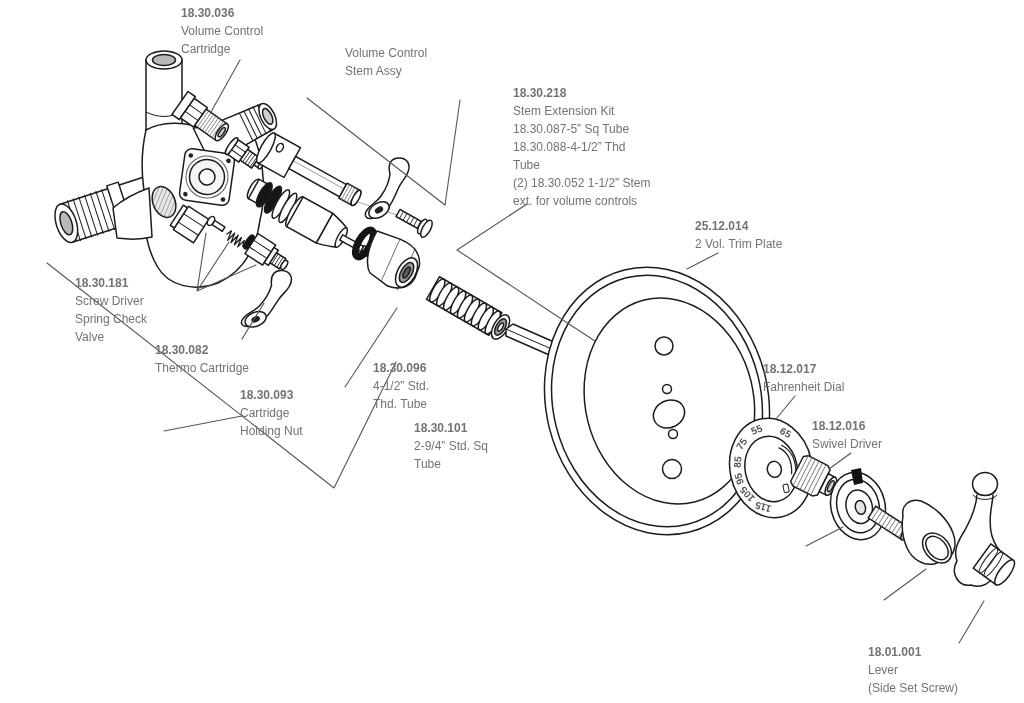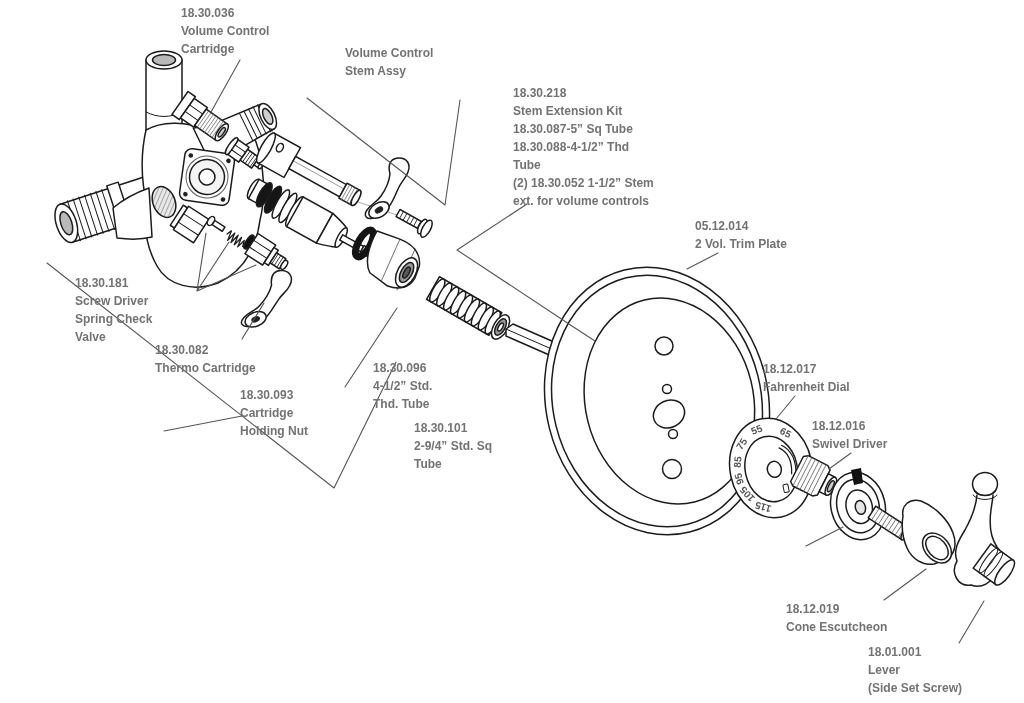--- a/index.html
+++ b/index.html
@@ -2,21 +2,21 @@
 <html><head>
 <meta charset="utf-8">
 <style>
   html,body{margin:0;padding:0;}
   body{width:1024px;height:703px;position:relative;background:#fff;overflow:hidden;
        font-family:"Liberation Sans",sans-serif;}
   #stage{position:absolute;inset:0;width:1024px;height:703px;}
   svg#art{position:absolute;left:0;top:0;}
   .pl{position:absolute;text-align:left;color:#737373;line-height:18px;font-size:12px;}
   .pl .pn{font-weight:bold;}
-  .pl .pt{font-weight:bold;white-space:pre-line;}
+  .pl .pt{font-weight:normal;white-space:pre-line;}
   svg text.dialnum{font:bold 10px "Liberation Sans",sans-serif;fill:#555;stroke:none;}
 </style>
 </head>
 <body>
 
 <div id="stage">
 
 <svg id="art" width="1024" height="703" viewBox="0 0 1024 703">
   <defs>
     <pattern id="hatch" width="4" height="4" patternUnits="userSpaceOnUse" patternTransform="rotate(45)">
@@ -298,21 +298,21 @@
 <div class="pl" style="left:513px;top:84px;width:200px">
       <div class="pn">18.30.218</div>
       <div class="pt">Stem Extension Kit
 18.30.087-5” Sq Tube
 18.30.088-4-1/2” Thd
 Tube
 (2) 18.30.052 1-1/2” Stem
 ext. for volume controls</div>
     </div>
 <div class="pl" style="left:695px;top:217px;width:170px">
-      <div class="pn">05.12.014</div>
+      <div class="pn">25.12.014</div>
       <div class="pt">2 Vol. Trim Plate</div>
     </div>
 <div class="pl" style="left:75px;top:274px;width:150px">
       <div class="pn">18.30.181</div>
       <div class="pt">Screw Driver
 Spring Check
 Valve</div>
     </div>
 <div class="pl" style="left:155px;top:341px;width:180px">
       <div class="pn">18.30.082</div>
@@ -334,23 +334,19 @@
 Tube</div>
     </div>
 <div class="pl" style="left:763px;top:360px;width:150px">
       <div class="pn">18.12.017</div>
       <div class="pt">Fahrenheit Dial</div>
     </div>
 <div class="pl" style="left:812px;top:417px;width:150px">
       <div class="pn">18.12.016</div>
       <div class="pt">Swivel Driver</div>
     </div>
-<div class="pl" style="left:786px;top:600px;width:160px">
-      <div class="pn">18.12.019</div>
-      <div class="pt">Cone Escutcheon</div>
-    </div>
 <div class="pl" style="left:868px;top:643px;width:160px">
       <div class="pn">18.01.001</div>
       <div class="pt">Lever
 (Side Set Screw)</div>
     </div>
 
 </div>
 
 </body></html>

